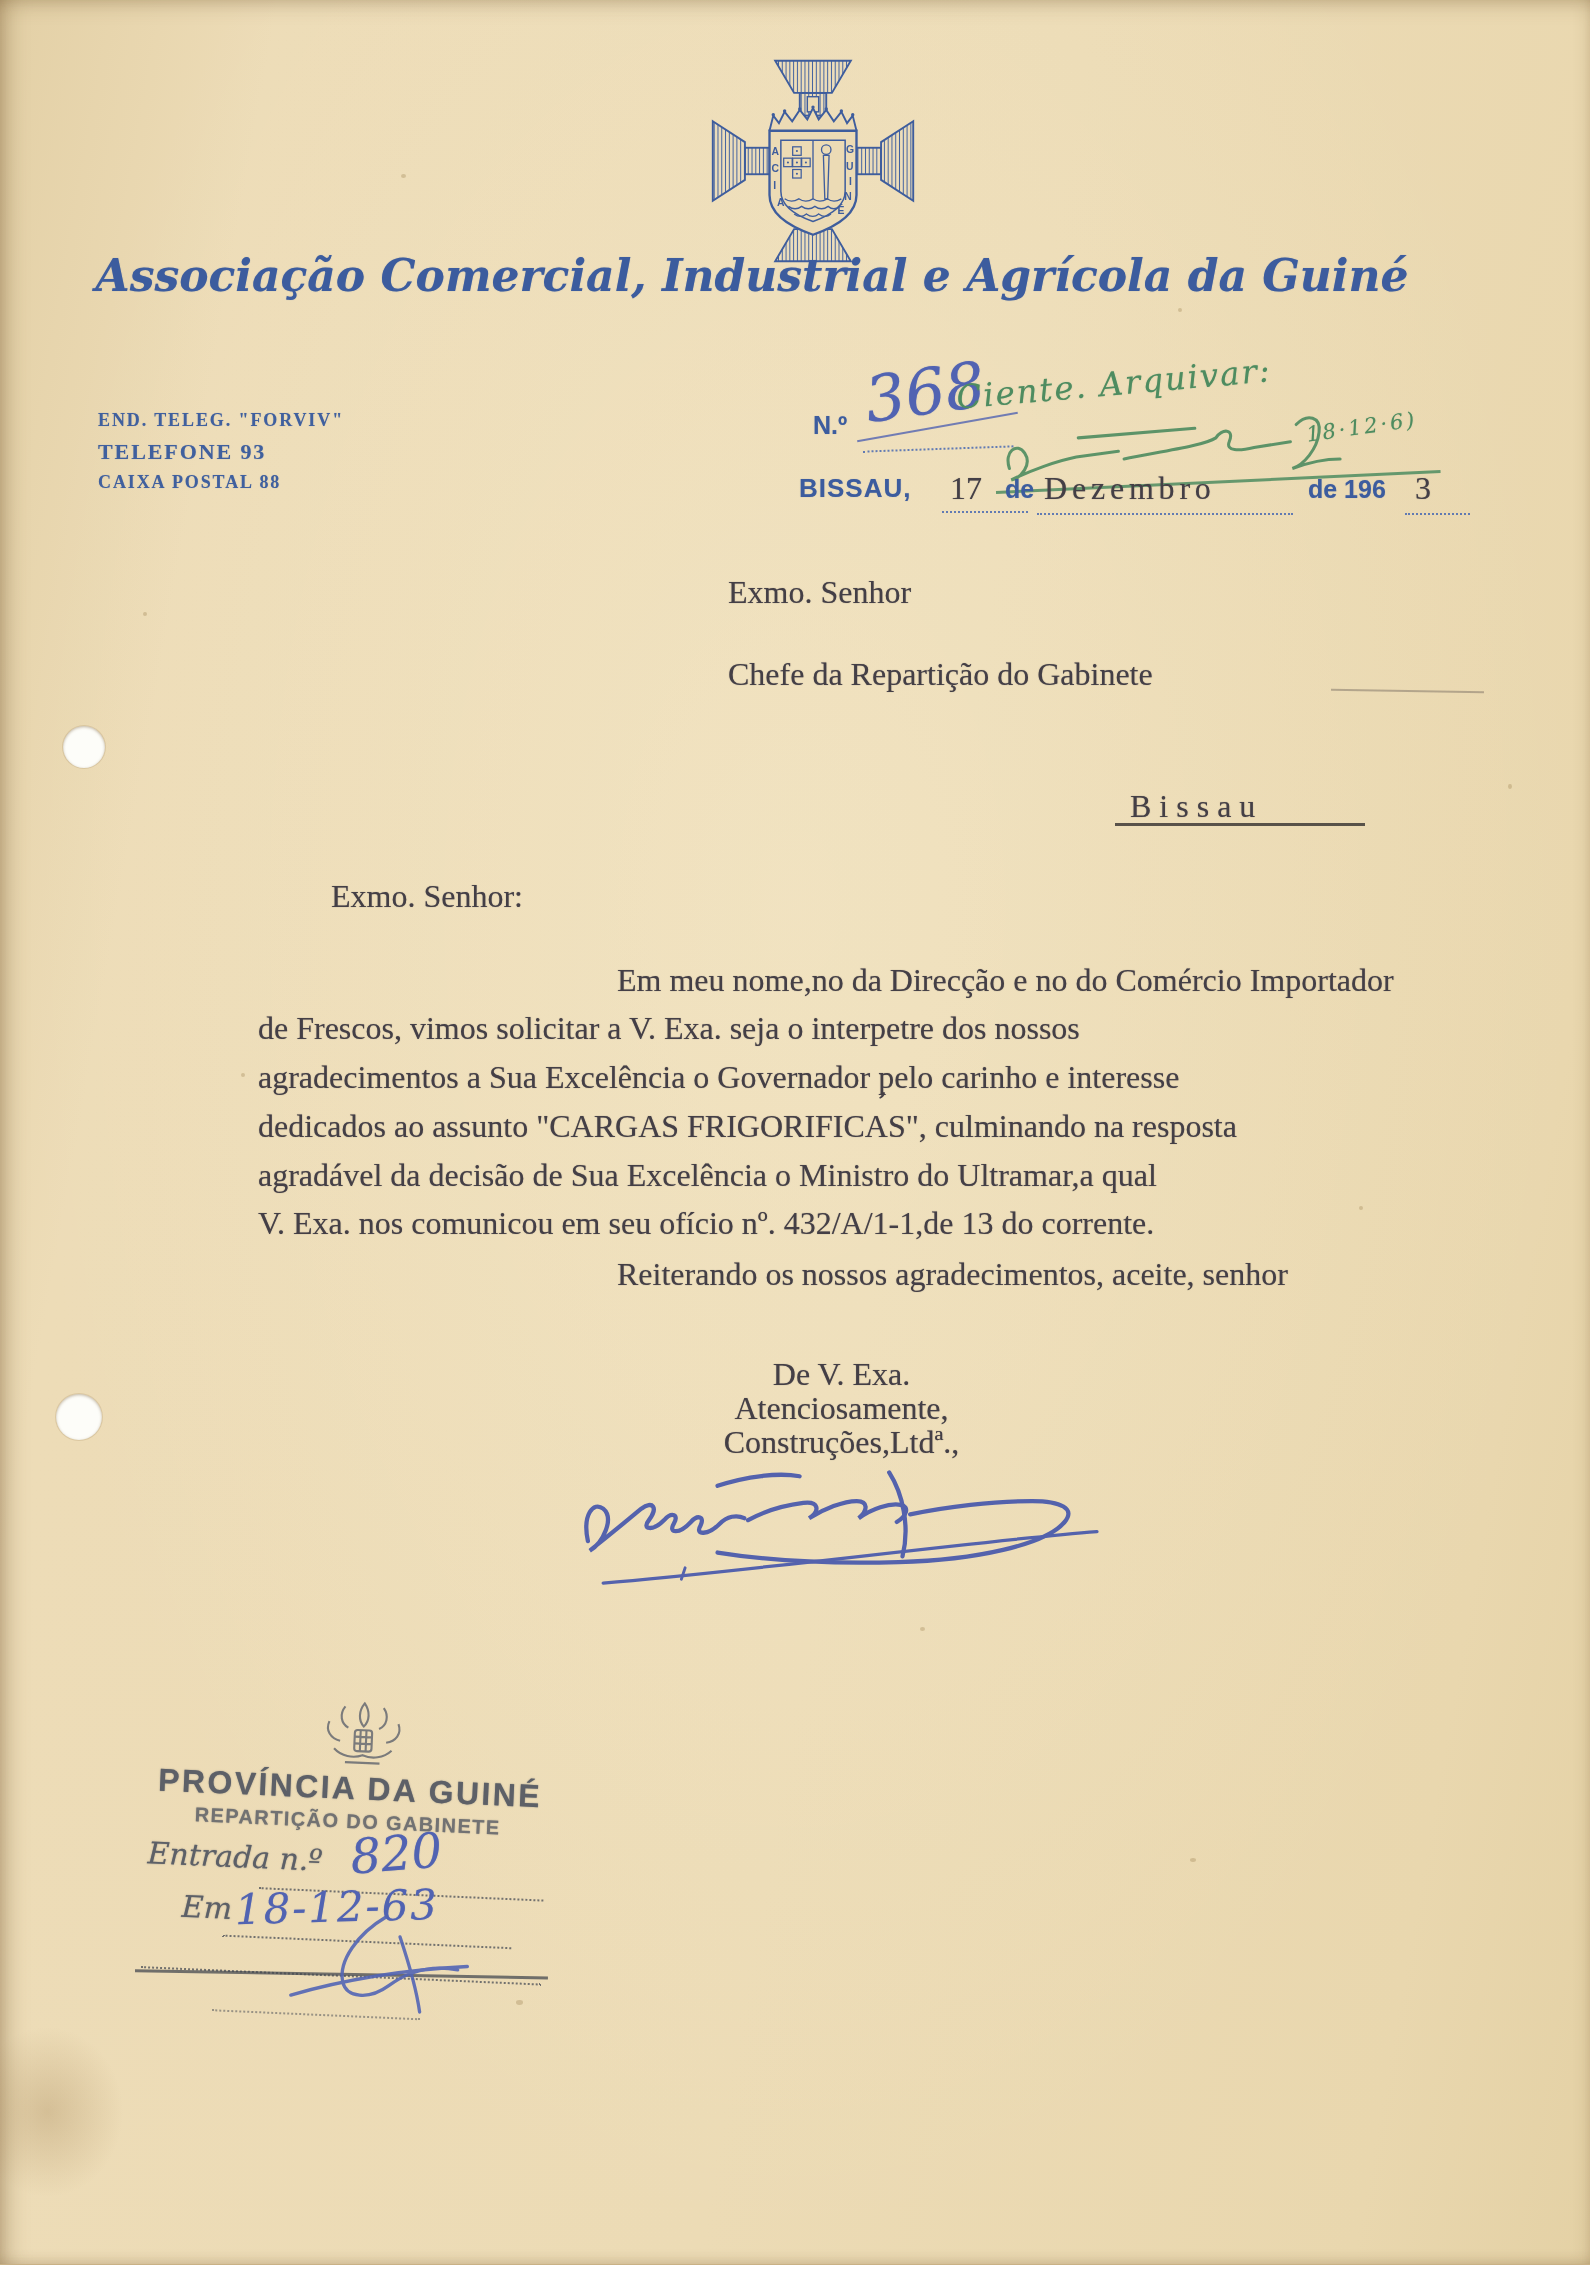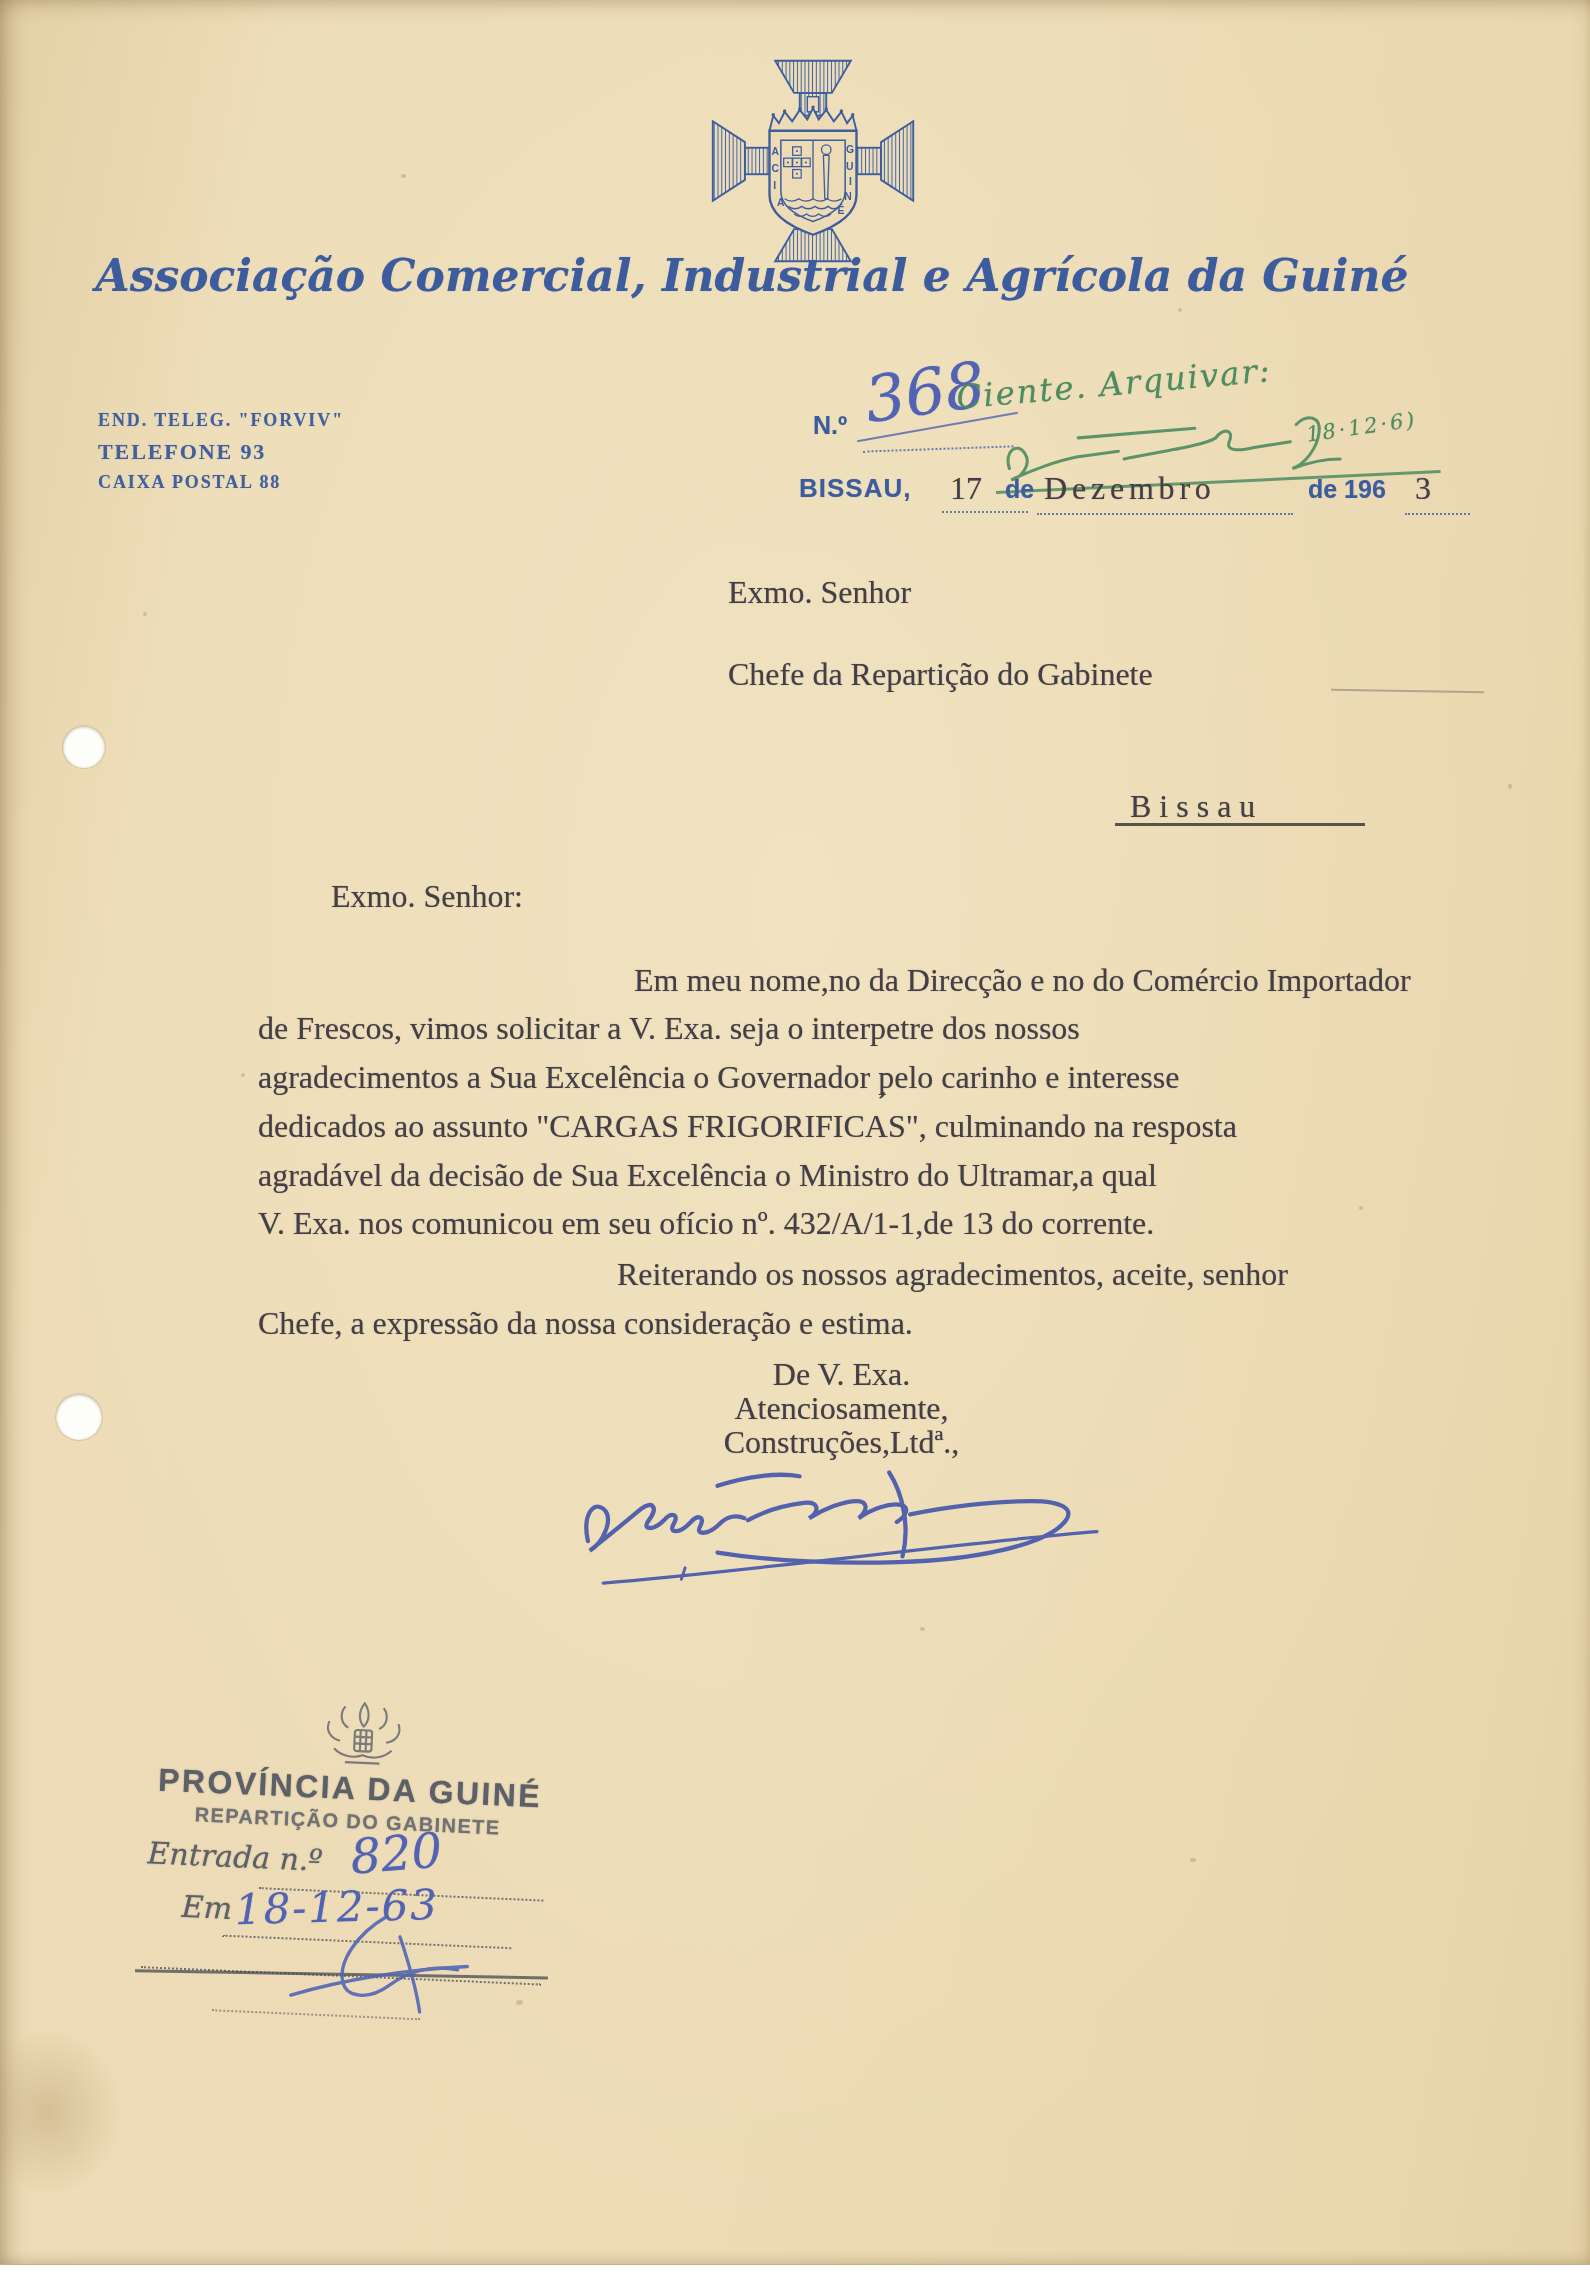--- a/index.html
+++ b/index.html
@@ -172,28 +172,27 @@
   <div class="abs dotted-blue" style="left:1405px;top:486px;width:65px;height:27px"></div>
 
   <div class="abs typed" style="left:728px;top:574px">Exmo. Senhor</div>
   <div class="abs typed" style="left:728px;top:656px">Chefe da Repartição do Gabinete</div>
   <div class="abs" style="left:1331px;top:690px;width:153px;height:1.9px;background:rgba(110,100,90,.45);transform:rotate(1deg)"></div>
   <div class="abs typed" style="left:1130px;top:788px">B i s s a u</div>
   <div class="abs" style="left:1115px;top:823px;width:250px;height:2.9px;background:#3e3a36;opacity:.85"></div>
 
   <div class="abs typed" style="left:331px;top:878px">Exmo. Senhor:</div>
 
-  <div class="abs typed" style="left:634px;top:962px">Em meu nome,no da Direcção e no do Comércio Importador</div>
+  <div class="abs typed" style="left:617px;top:962px">Em meu nome,no da Direcção e no do Comércio Importador</div>
   <div class="abs typed" style="left:258px;top:1010px">de Frescos, vimos solicitar a V. Exa. seja o interpetre dos nossos</div>
   <div class="abs typed" style="left:258px;top:1059px">agradecimentos a Sua Excelência o Governador pelo carinho e interesse</div>
   <div class="abs typed" style="left:258px;top:1108px">dedicados ao assunto "CARGAS FRIGORIFICAS", culminando na resposta</div>
   <div class="abs typed" style="left:258px;top:1157px">agradável da decisão de Sua Excelência o Ministro do Ultramar,a qual</div>
   <div class="abs typed" style="left:258px;top:1205px">V. Exa. nos comunicou em seu ofício nº. 432/A/1-1,de 13 do corrente.</div>
   <div class="abs typed" style="left:617px;top:1256px">Reiterando os nossos agradecimentos, aceite, senhor</div>
-  <div class="abs typed" style="left:258px;top:1305px">Chefe, a expressão da nossa consideração e estima.</div>
   <div class="abs" style="left:876px;top:1086px;font-size:29px;color:#443f46;transform:rotate(12deg);font-family:'DejaVu Serif',serif">’</div>
 
   <div class="abs" style="left:593px;top:1357px;width:497px;text-align:center;line-height:34px">
     <div class="typed" style="position:static">De V. Exa.</div>
     <div class="typed" style="position:static">Atenciosamente,</div>
     <div class="typed" style="position:static">Construções,Ltdª.,</div>
   </div>
 
   <svg class="abs" style="left:574px;top:1461px" width="535" height="143" viewBox="0 0 560 150">
     <g stroke="#4758ac" stroke-width="4.5" fill="none" stroke-linecap="round" opacity=".92">

